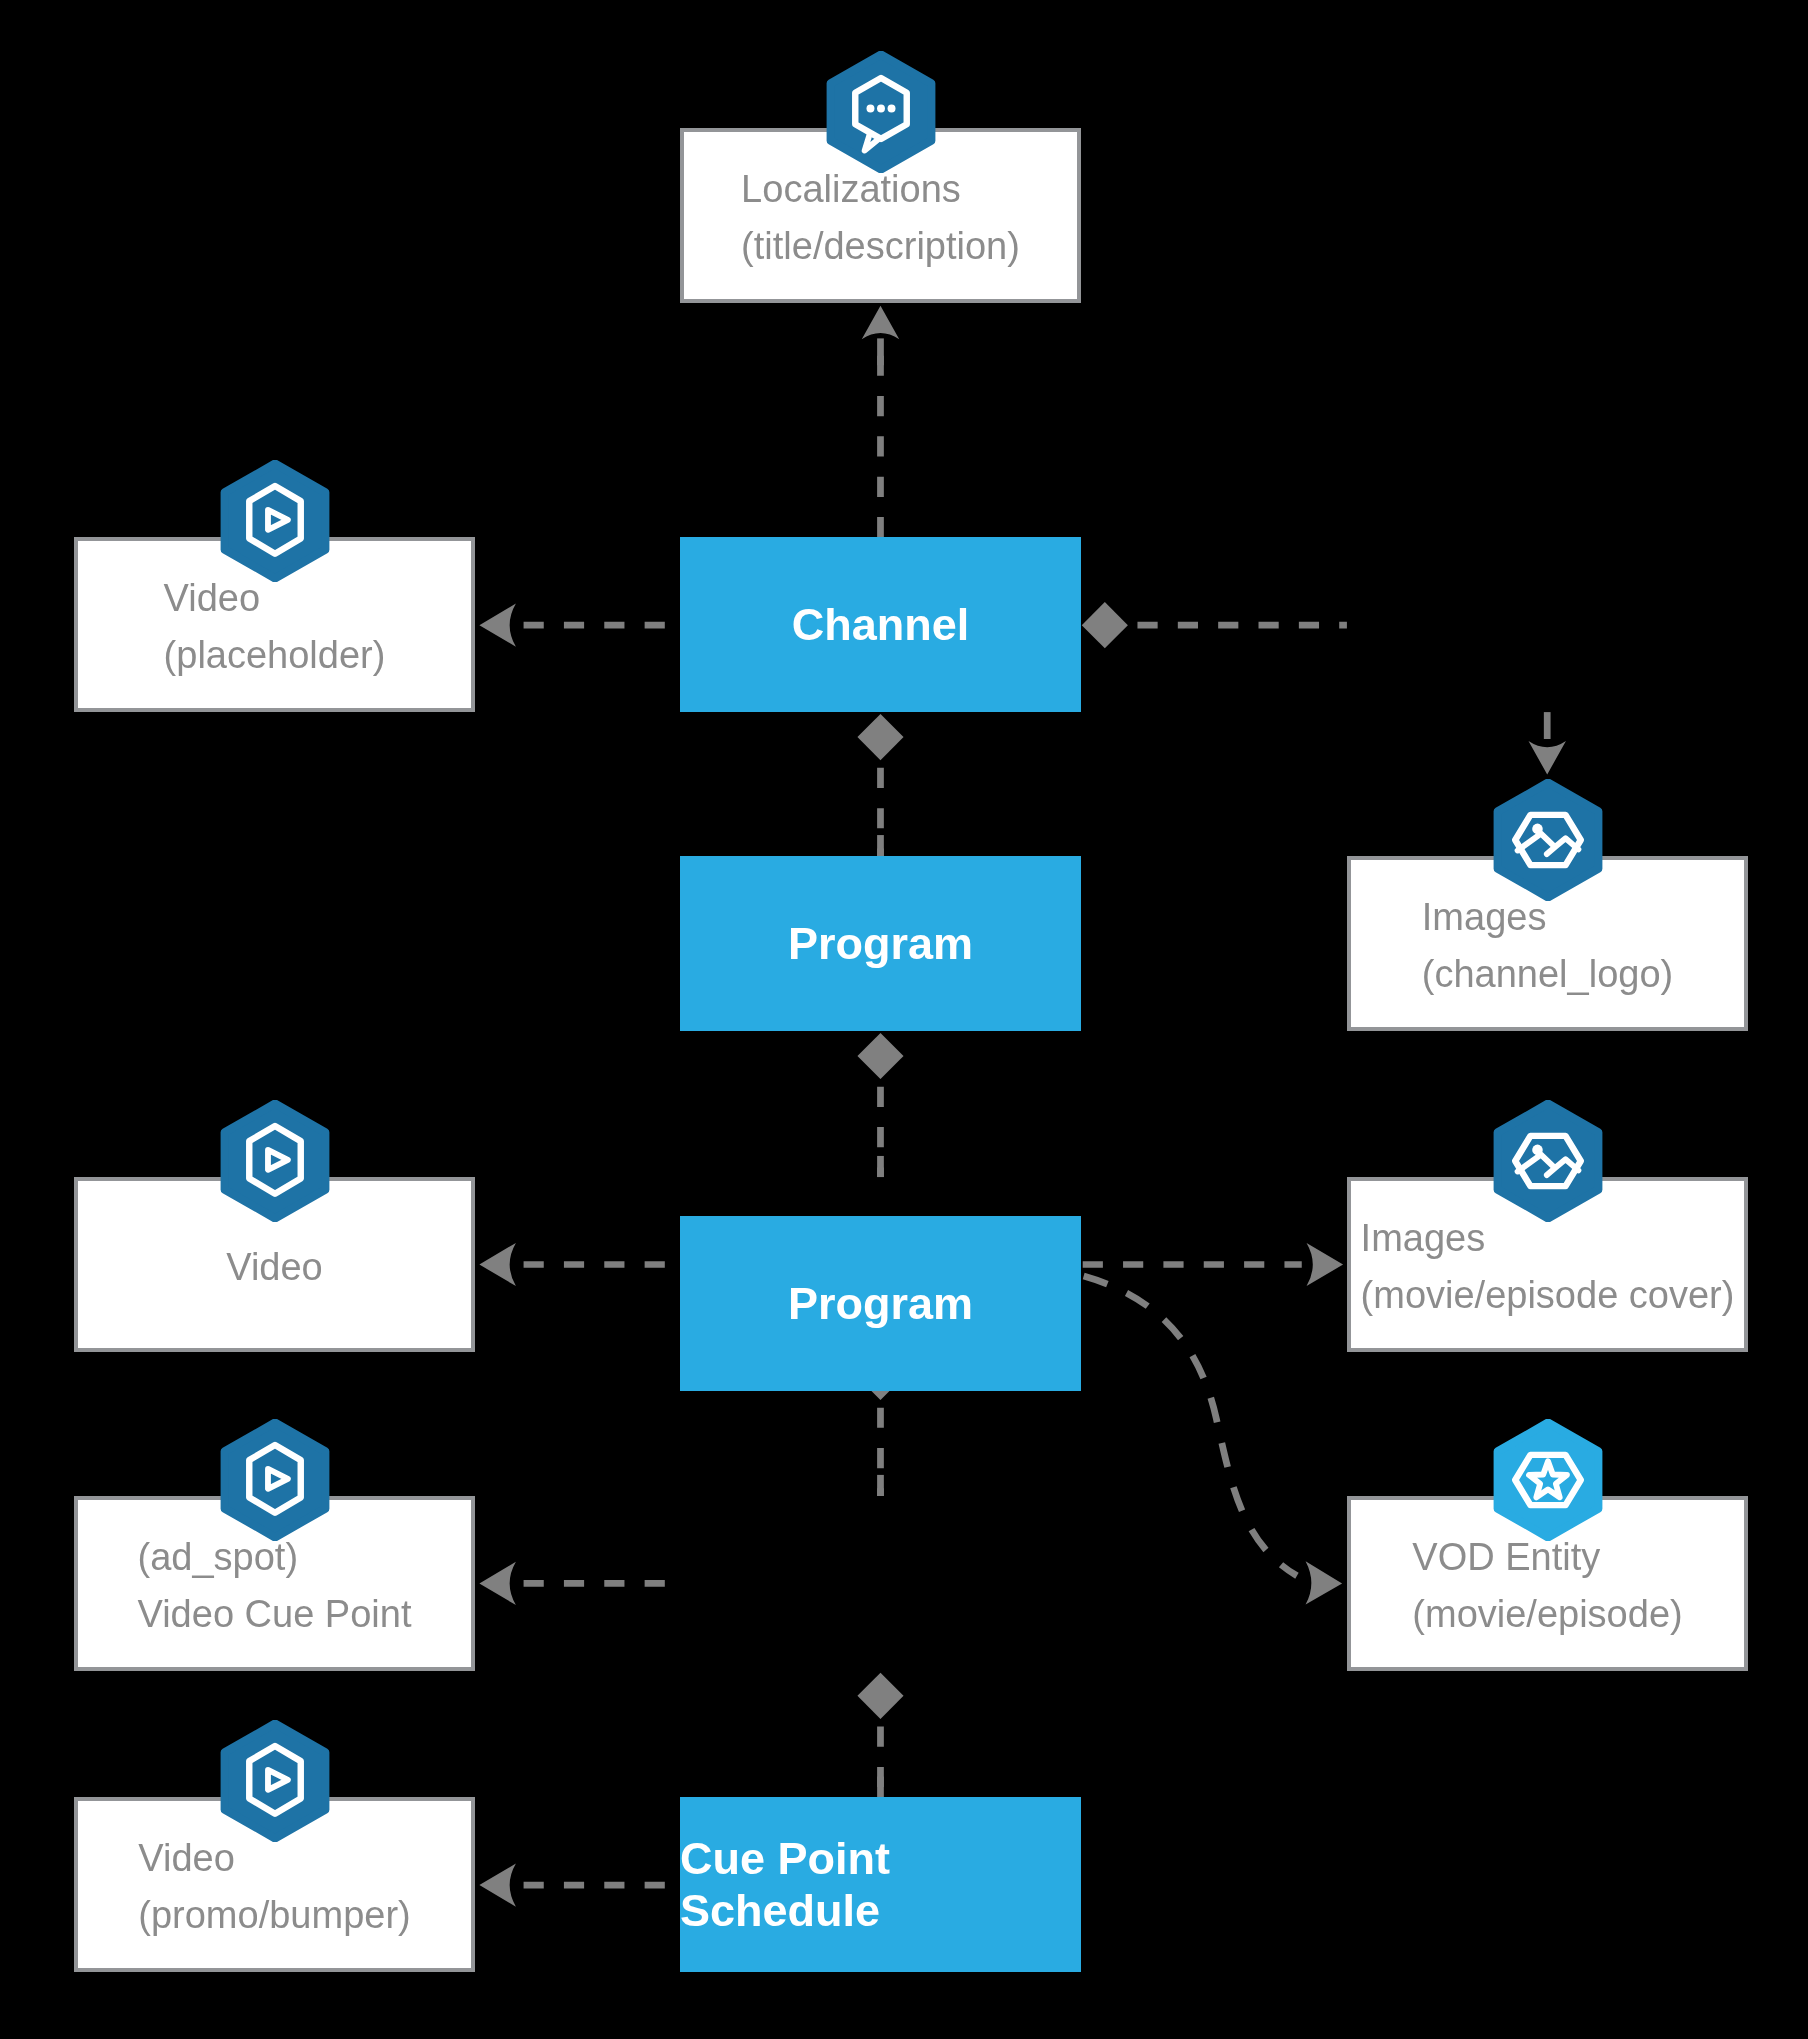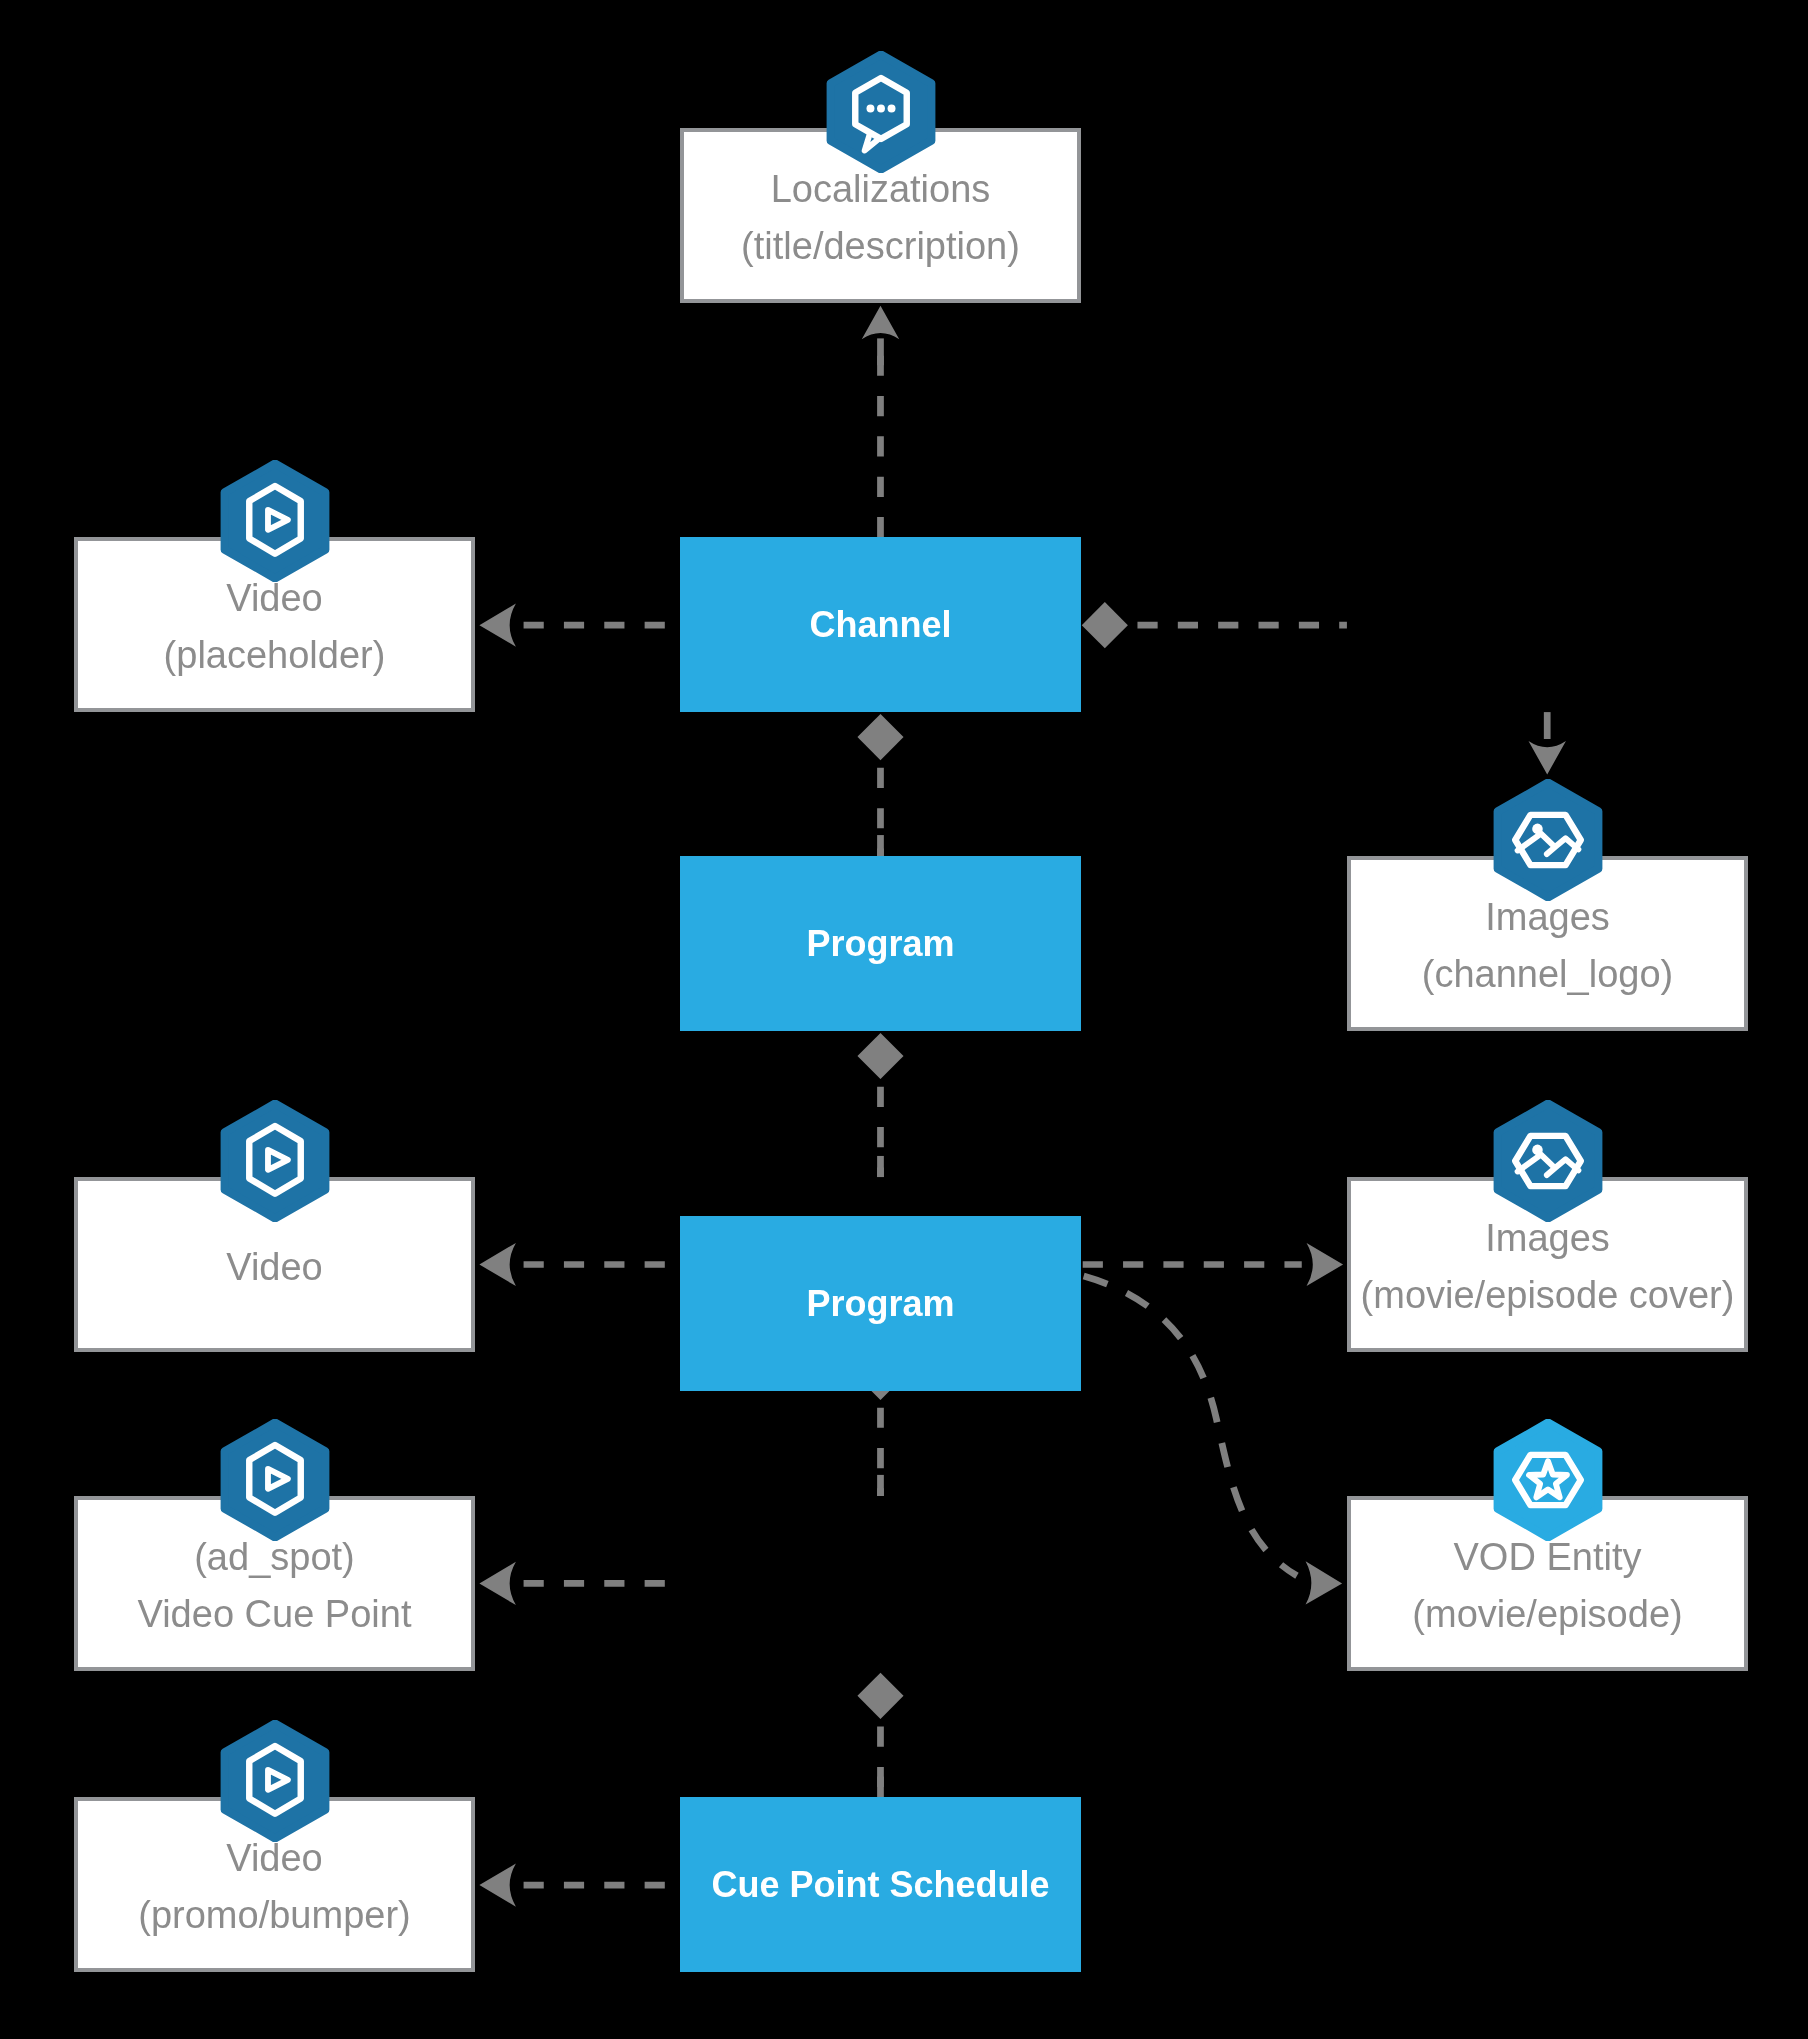--- a/index.html
+++ b/index.html
@@ -2,28 +2,28 @@
 <html><head>
 <meta charset="utf-8">
 <style>
   html,body{margin:0;padding:0;background:#000;}
   #canvas{
     position:relative;width:1809px;height:2040px;background:#000000;
     font-family:"Liberation Sans",sans-serif;overflow:hidden;
   }
   .node{
     position:absolute;width:401px;height:175px;box-sizing:border-box;
-    display:flex;align-items:center;justify-content:center;text-align:center;
+    display:flex;align-items:center;justify-content:center;text-align:left;
   }
   .node.white{
     background:#ffffff;border:4.8px solid #939598;color:#8c8c8c;
     font-size:38px;line-height:1.5;
   }
   .node.blue{
-    background:#29ABE2;color:#ffffff;font-size:36px;font-weight:700;
+    background:#29ABE2;color:#ffffff;font-size:45px;font-weight:700;
   }
   .label{padding-top:5.8px;}
   .icon{
     position:absolute;width:117px;height:122px;left:50%;
     transform:translateX(-50%);top:-81px;
   }
   .icon svg{display:block;width:100%;height:100%;}
   #connectors{position:absolute;left:0;top:0;width:1809px;height:2040px;}
   .dash{stroke:#7f7f7f;stroke-width:7;fill:none;stroke-dasharray:21 21;}
   .dashcurve{stroke:#7f7f7f;stroke-width:7;fill:none;stroke-dasharray:26 22;}

